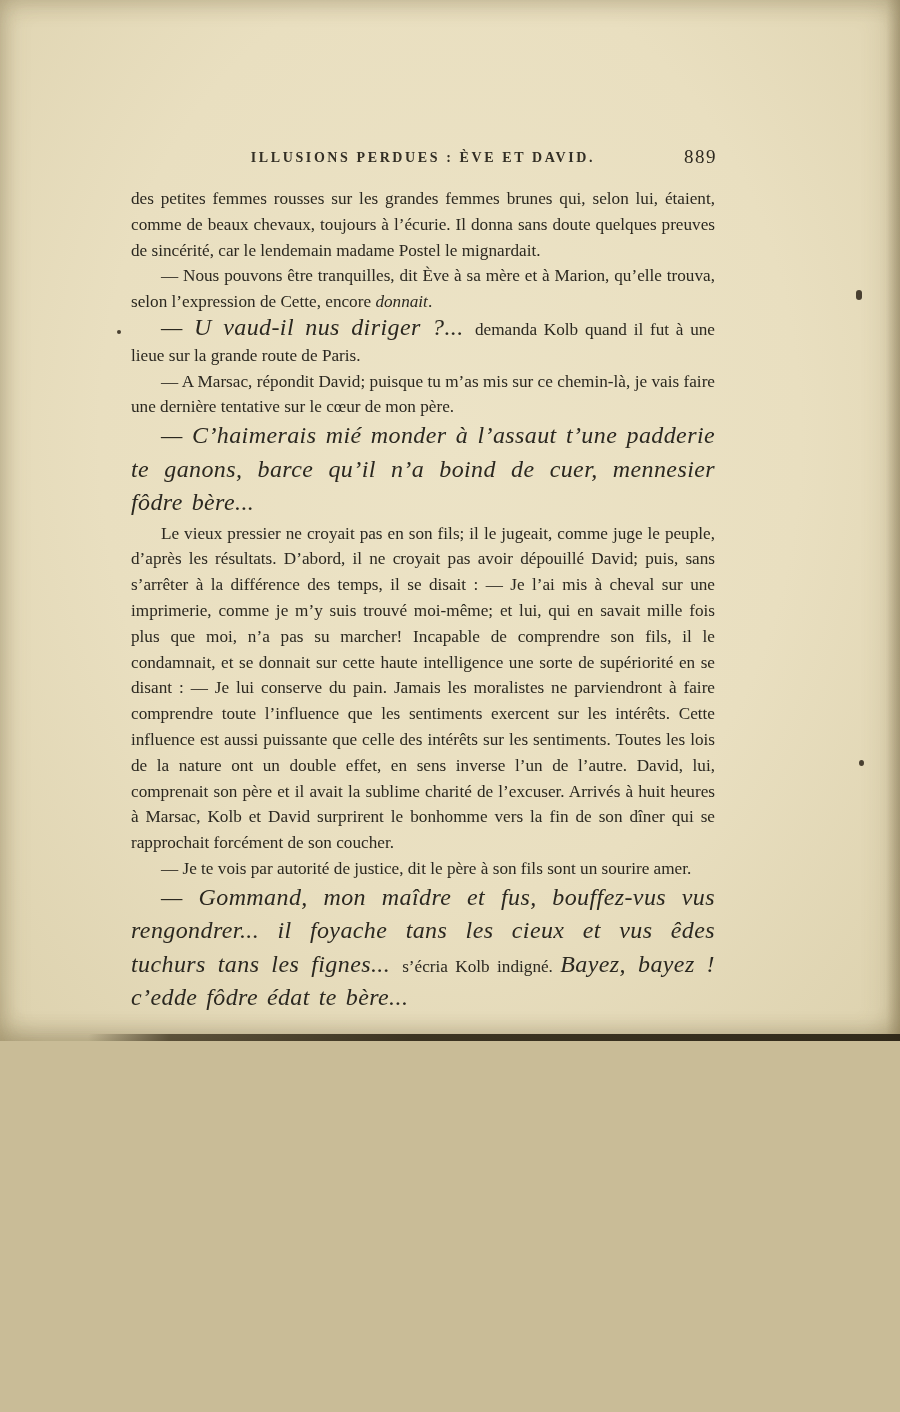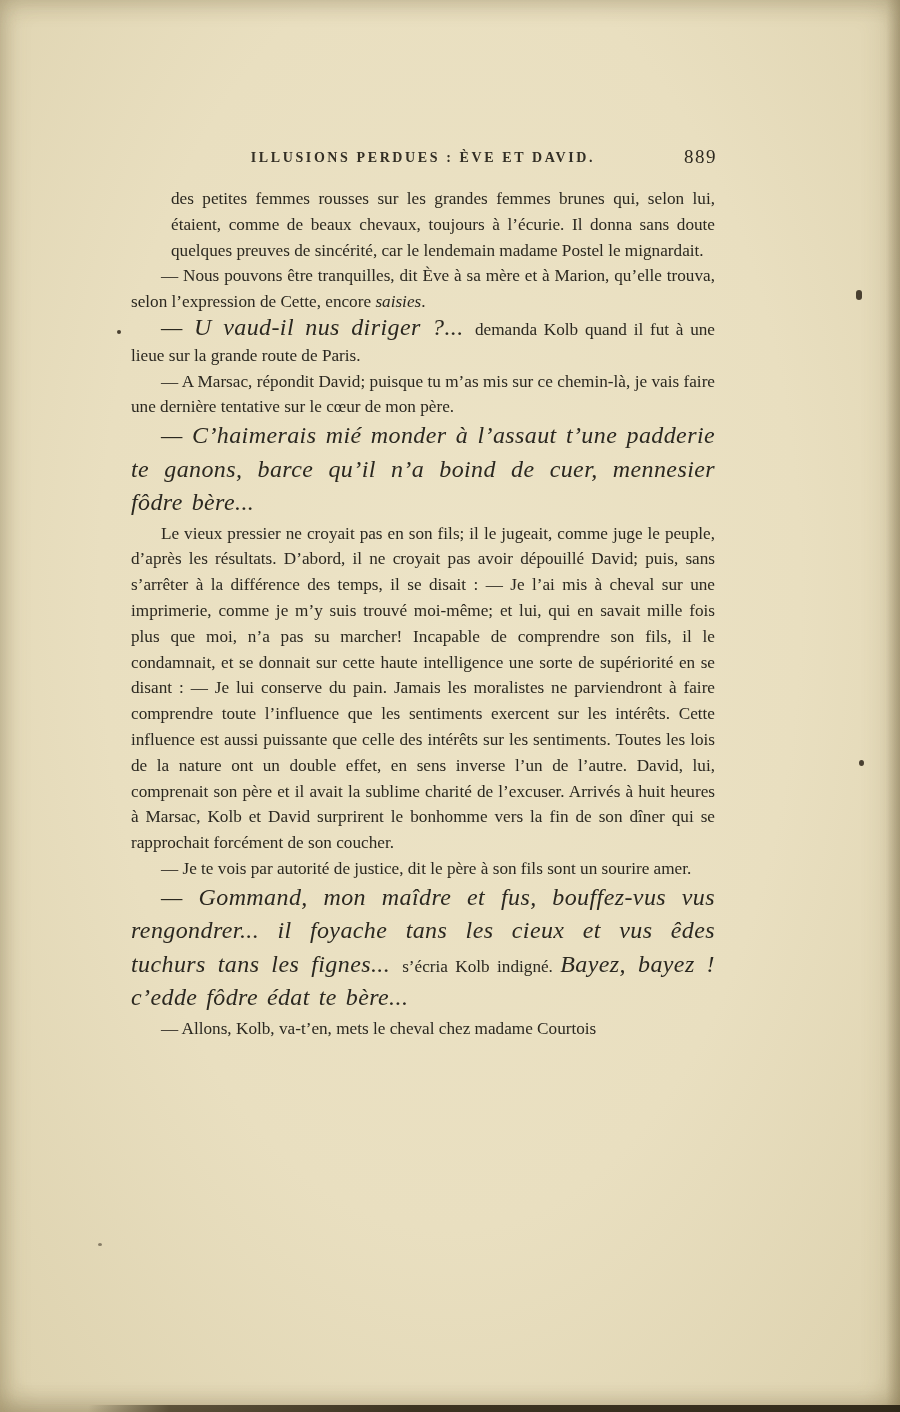--- a/index.html
+++ b/index.html
@@ -3,21 +3,21 @@
 <meta charset="utf-8">
 <style>
   html, body { margin: 0; padding: 0; }
   body {
     width: 900px; height: 1412px;
     background: #c9bc97;
     font-family: "Liberation Serif", serif;
   }
   .scan {
     position: relative;
-    width: 900px; height: 1412px;
+    width: 900px; height: 1041px;
     overflow: hidden;
     background: radial-gradient(ellipse at 50% 42%, #ece3c6 0%, #e9dfc0 55%, #ded3b0 95%, #d6caa4 100%);
     box-shadow:
       inset -12px 0 28px rgba(110, 95, 55, 0.20),
       inset 10px 0 24px rgba(110, 95, 55, 0.10),
       inset 0 -10px 20px rgba(90, 75, 40, 0.22),
       inset 0 8px 18px rgba(110, 95, 55, 0.08);
   }
   .text-block {
     position: absolute;
@@ -46,21 +46,21 @@
     letter-spacing: 1.5px;
     color: #2e2a20;
   }
   .body-text p {
     margin: 0;
     font-size: 17.2px;
     line-height: 25.8px;
     text-align: justify;
   }
   .body-text p.indent { text-indent: 30px; }
-  .body-text p.noindent { text-indent: 0; margin-left: 40px; }
+  .body-text p.noindent { text-indent: 0; }
   .body-text p.dialect-block { line-height: 30.5px; }
   .it  { font-style: italic; }
   .dlc {
     font-style: italic;
     font-size: 24px;
     letter-spacing: 0.4px;
     word-spacing: 2.5px;
   }
   .speck {
     position: absolute;
@@ -91,28 +91,27 @@
 <div class="scan">
 
   <div class="text-block">
     <div class="header">
       <span class="running-title">ILLUSIONS PERDUES : ÈVE ET DAVID.</span>
       <span class="page-number">889</span>
     </div>
 
     <div class="body-text" id="paragraphs">
         <p class="noindent"><span>des petites femmes rousses sur les grandes femmes brunes qui, selon lui, étaient, comme de beaux chevaux, toujours à l’écurie. Il donna sans doute quelques preuves de sincérité, car le lendemain madame Postel le mignardait.</span></p>
-        <p class="indent"><span>— Nous pouvons être tranquilles, dit Ève à sa mère et à Marion, qu’elle trouva, selon l’expression de Cette, encore </span><span class="it">saisies</span><span>.</span></p>
+        <p class="indent"><span>— Nous pouvons être tranquilles, dit Ève à sa mère et à Marion, qu’elle trouva, selon l’expression de Cette, encore </span><span class="it">donnait</span><span>.</span></p>
         <p class="indent"><span class="dlc">— U vaud-il nus diriger ?... </span><span>demanda Kolb quand il fut à une lieue sur la grande route de Paris.</span></p>
         <p class="indent"><span>— A Marsac, répondit David; puisque tu m’as mis sur ce chemin-là, je vais faire une dernière tentative sur le cœur de mon père.</span></p>
         <p class="indent dialect-block"><span class="dlc">— C’haimerais mié monder à l’assaut t’une padderie te ganons, barce qu’il n’a boind de cuer, mennesier fôdre bère...</span></p>
         <p class="indent"><span>Le vieux pressier ne croyait pas en son fils; il le jugeait, comme juge le peuple, d’après les résultats. D’abord, il ne croyait pas avoir dépouillé David; puis, sans s’arrêter à la différence des temps, il se disait : — Je l’ai mis à cheval sur une imprimerie, comme je m’y suis trouvé moi-même; et lui, qui en savait mille fois plus que moi, n’a pas su marcher! Incapable de comprendre son fils, il le condamnait, et se donnait sur cette haute intelligence une sorte de supériorité en se disant : — Je lui conserve du pain. Jamais les moralistes ne parviendront à faire comprendre toute l’influence que les sentiments exercent sur les intérêts. Cette influence est aussi puissante que celle des intérêts sur les sentiments. Toutes les lois de la nature ont un double effet, en sens inverse l’un de l’autre. David, lui, comprenait son père et il avait la sublime charité de l’excuser. Arrivés à huit heures à Marsac, Kolb et David surprirent le bonhomme vers la fin de son dîner qui se rapprochait forcément de son coucher.</span></p>
         <p class="indent"><span>— Je te vois par autorité de justice, dit le père à son fils sont un sourire amer.</span></p>
         <p class="indent dialect-block"><span class="dlc">— Gommand, mon maîdre et fus, bouffez-vus vus rengondrer... il foyache tans les cieux et vus êdes tuchurs tans les fignes... </span><span>s’écria Kolb indigné. </span><span class="dlc">Bayez, bayez ! c’edde fôdre édat te bère...</span></p>
-        <p class="indent"><span>— Allons, Kolb, va-t’en, mets le cheval chez madame Courtois</span></p>
       </div>
   </div>
 
   <div class="speck" style="left:856px; top:290px; width:6px; height:10px; border-radius:3px;"></div>
   <div class="speck" style="left:859px; top:760px; width:5px; height:6px;"></div>
   <div class="speck" style="left:117px; top:330px; width:4px; height:4px;"></div>
   <div class="speck" style="left:98px; top:1243px; width:4px; height:3px; opacity:0.6;"></div>
 
   <div class="right-shade"></div>
   <div class="bottom-edge"></div>

